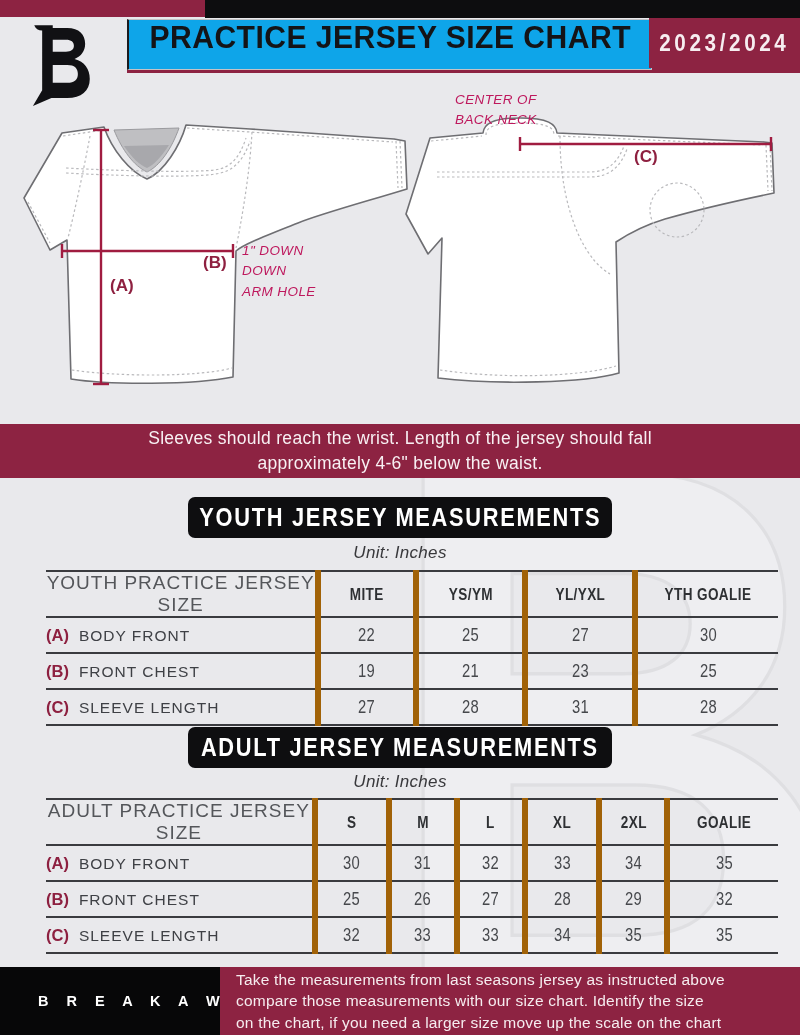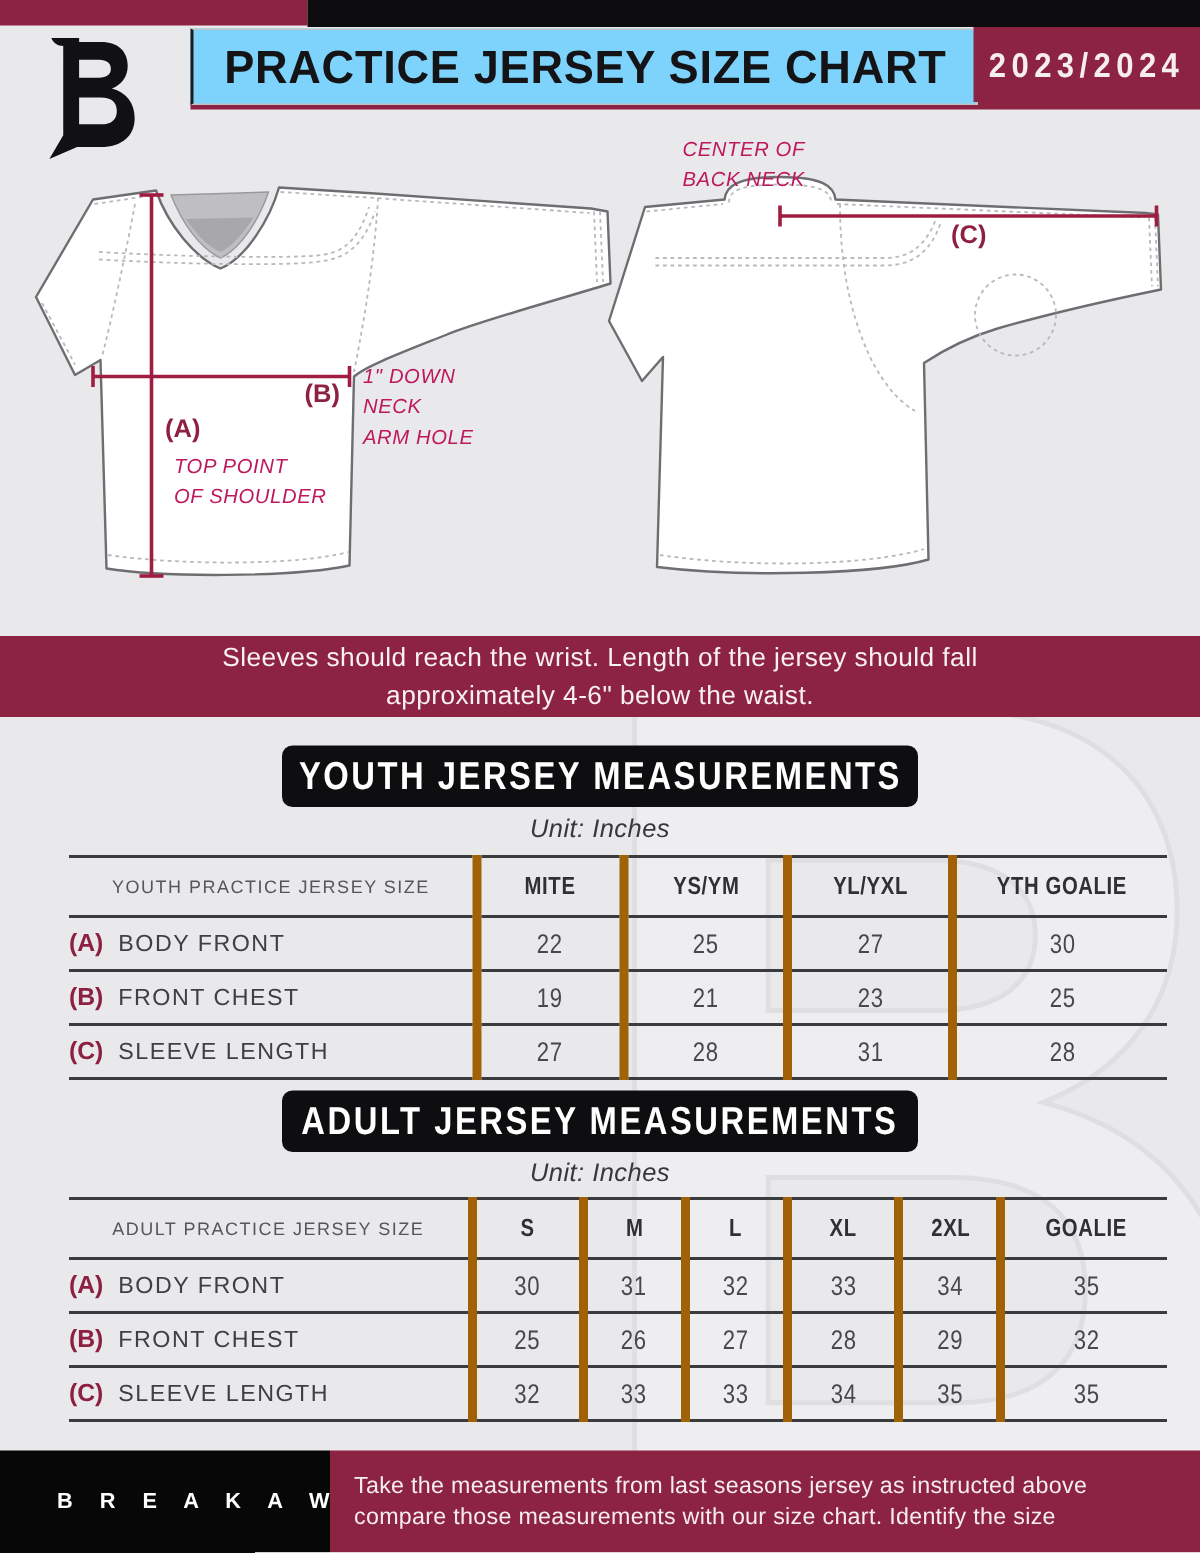--- a/index.html
+++ b/index.html
@@ -4,23 +4,23 @@
 <style>
   html,body{margin:0;padding:0;}
   .page{
     position:relative;width:800px;height:1035px;overflow:hidden;
     background:#e9e9ec;font-family:"Liberation Sans",sans-serif;
   }
   
   .top-maroon{position:absolute;left:0;top:0;width:205px;height:17px;background:#8d2342;}
   .top-black{position:absolute;left:205px;top:0;width:595px;height:18px;background:#0d0d0f;}
   .title-box{
-    position:absolute;left:127px;top:19px;width:522px;height:49px;background:#7dd3fc;
+    position:absolute;left:127px;top:19px;width:522px;height:49px;background:#0ea5e9;
     border:1px solid #c3c3c6;border-left:2px solid #1c1c1e;
-    display:flex;align-items:center;justify-content:center;
+    display:flex;justify-content:center;
   }
   .title-box h1{
     margin:0;font-size:31px;font-weight:bold;color:#141417;letter-spacing:.5px;white-space:nowrap;
     transform:scaleX(.97);
   }
   .header-underline{position:absolute;left:127px;top:68px;width:673px;height:5px;background:#8d2342;}
   .year-box{
     position:absolute;left:649px;top:18px;width:151px;height:50px;background:#8d2342;
     display:flex;align-items:center;justify-content:center;
   }
@@ -55,21 +55,21 @@
     position:absolute;left:0;width:800px;text-align:center;
     font-style:italic;font-size:17px;color:#38383b;letter-spacing:.3px;
   }
   
   table.size{position:absolute;left:46px;width:732px;border-collapse:collapse;table-layout:fixed;}
   table.size td{padding:0;border-top:2px solid #3a3b3f;vertical-align:middle;}
   table.size tr.last td{border-bottom:2px solid #3a3b3f;}
   table.size td.v{border-left:6px solid #a16207;text-align:center;}
   table.size tr.head td{height:38px;}
   table.size tr.data td{height:34px;}
-  td.lbl-h{text-align:center;font-size:12px;color:#54565a;letter-spacing:1px;}
+  td.lbl-h{text-align:center;font-size:19px;color:#54565a;letter-spacing:1px;}
   td.col-h .cond{font-weight:bold;color:#2e3033;font-size:16.5px;}
   .cond{display:inline-block;transform:scaleX(.82);font-size:18px;color:#46484c;letter-spacing:.5px;}
   td.lbl{padding-left:92px;}
   td.lbl .key{font-weight:bold;color:#8d2040;font-size:16.5px;}
   td.lbl .rl{color:#3e4045;font-size:15.5px;letter-spacing:1px;margin-left:10px;}
   
   .footer-black{
     position:absolute;left:0;top:967px;width:220px;height:68px;background:#070708;
     display:flex;align-items:center;
   }
@@ -159,28 +159,24 @@
       <circle cx="677" cy="122" r="27"></circle>
     </g>
     <g stroke="#a01c40" stroke-width="2.4" fill="none">
       <path d="M520,56 L771,56"></path>
       <path d="M520,49 L520,63"></path>
       <path d="M771,49 L771,63"></path>
     </g>
   </svg>
 
   <div class="mlabel" style="left:110px;top:276px">(A)</div>
-  <div class="anno" style="left:116px;top:301px">
-    <div>TOP POINT</div>
-    <div>OF SHOULDER</div>
-  </div>
   <div class="mlabel" style="left:203px;top:253px">(B)</div>
   <div class="anno" style="left:242px;top:241px">
     <div>1" DOWN</div>
-    <div>NECK</div>
+    <div>DOWN</div>
     <div>ARM HOLE</div>
   </div>
   <div class="anno" style="left:455px;top:90px">
     <div>CENTER OF</div>
     <div>BACK NECK</div>
   </div>
   <div class="mlabel" style="left:634px;top:147px">(C)</div>
 
   <div class="callout">
     <div>Sleeves should reach the wrist. Length of the jersey should fall</div>
@@ -299,15 +295,16 @@
       <path fill="url(#silverGrad)" d="M8,2 L36,2 L36,10 L20,10 C14,10 10,7 8,2 Z"></path>
       <path fill-rule="evenodd" fill="url(#silverGrad)" d="M20,6 L58,6 C76,6 85,16 85,30 C85,41 79,49 69,53 C84,57 92,68 92,83 C92,101 79,112 58,112 L34,112 L6,124 L20,100 Z
            M36,24 L56,24 C64,24 68,27.5 68,33 C68,38.5 64,42 56,42 L36,42 Z
            M36,62 L58,62 C69,62 74,67 74,75.5 C74,84 69,89 58,89 L36,89 Z"></path>
     </svg>
     <span class="brand">B R E A K A W A Y</span>
   </div>
   <div class="footer-maroon">
     <div>Take the measurements from last seasons jersey as instructed above</div>
     <div>compare those measurements  with our size chart. Identify the size</div>
+    <div>on the chart, if you need a larger size move up the scale on the chart</div>
   </div>
 
 </div>
 
 </body></html>

